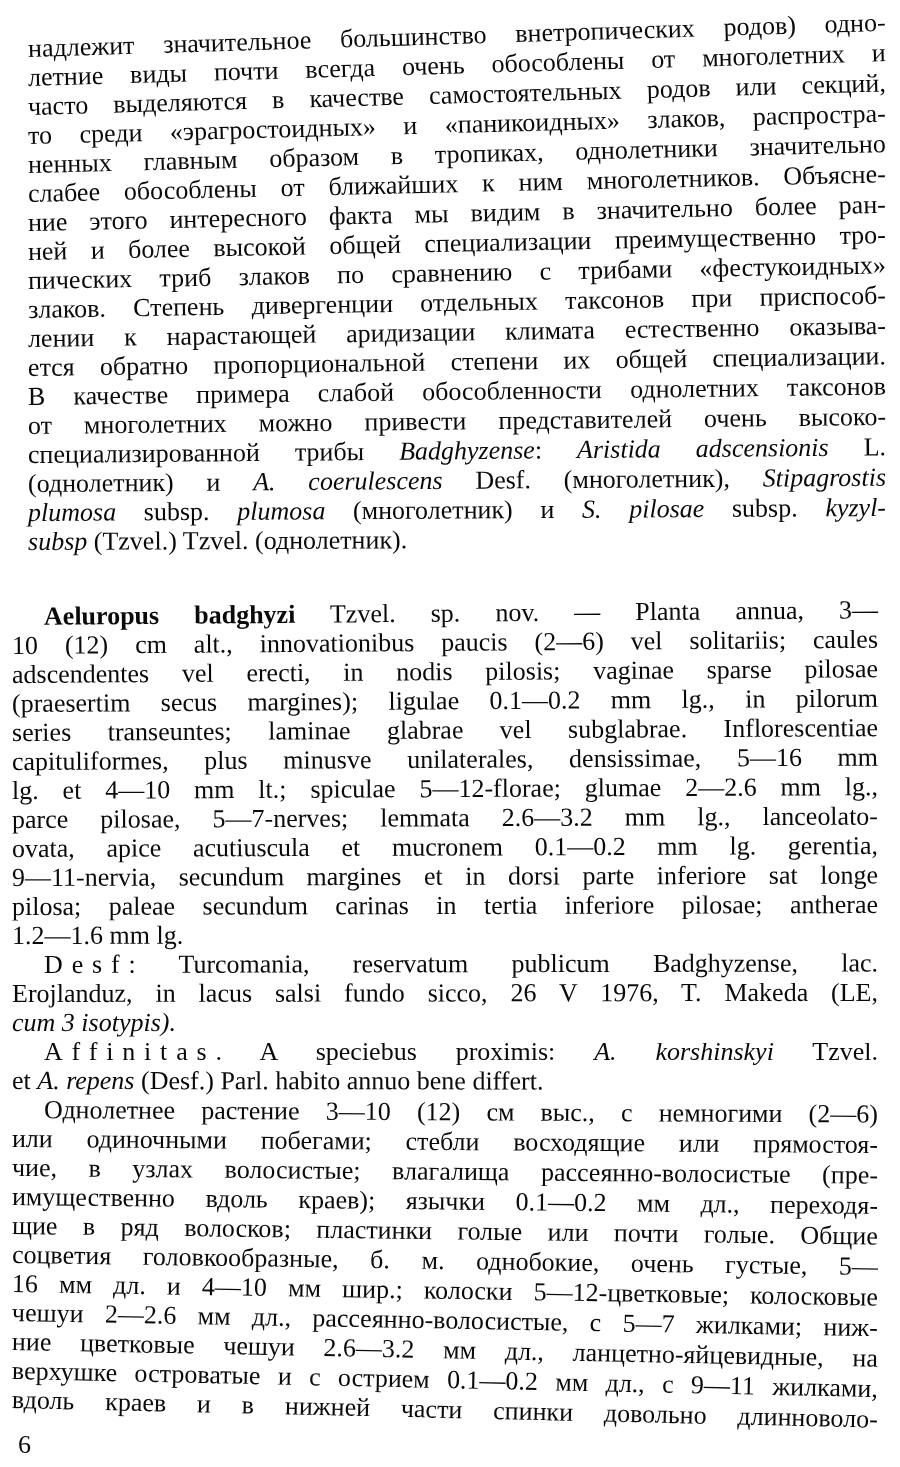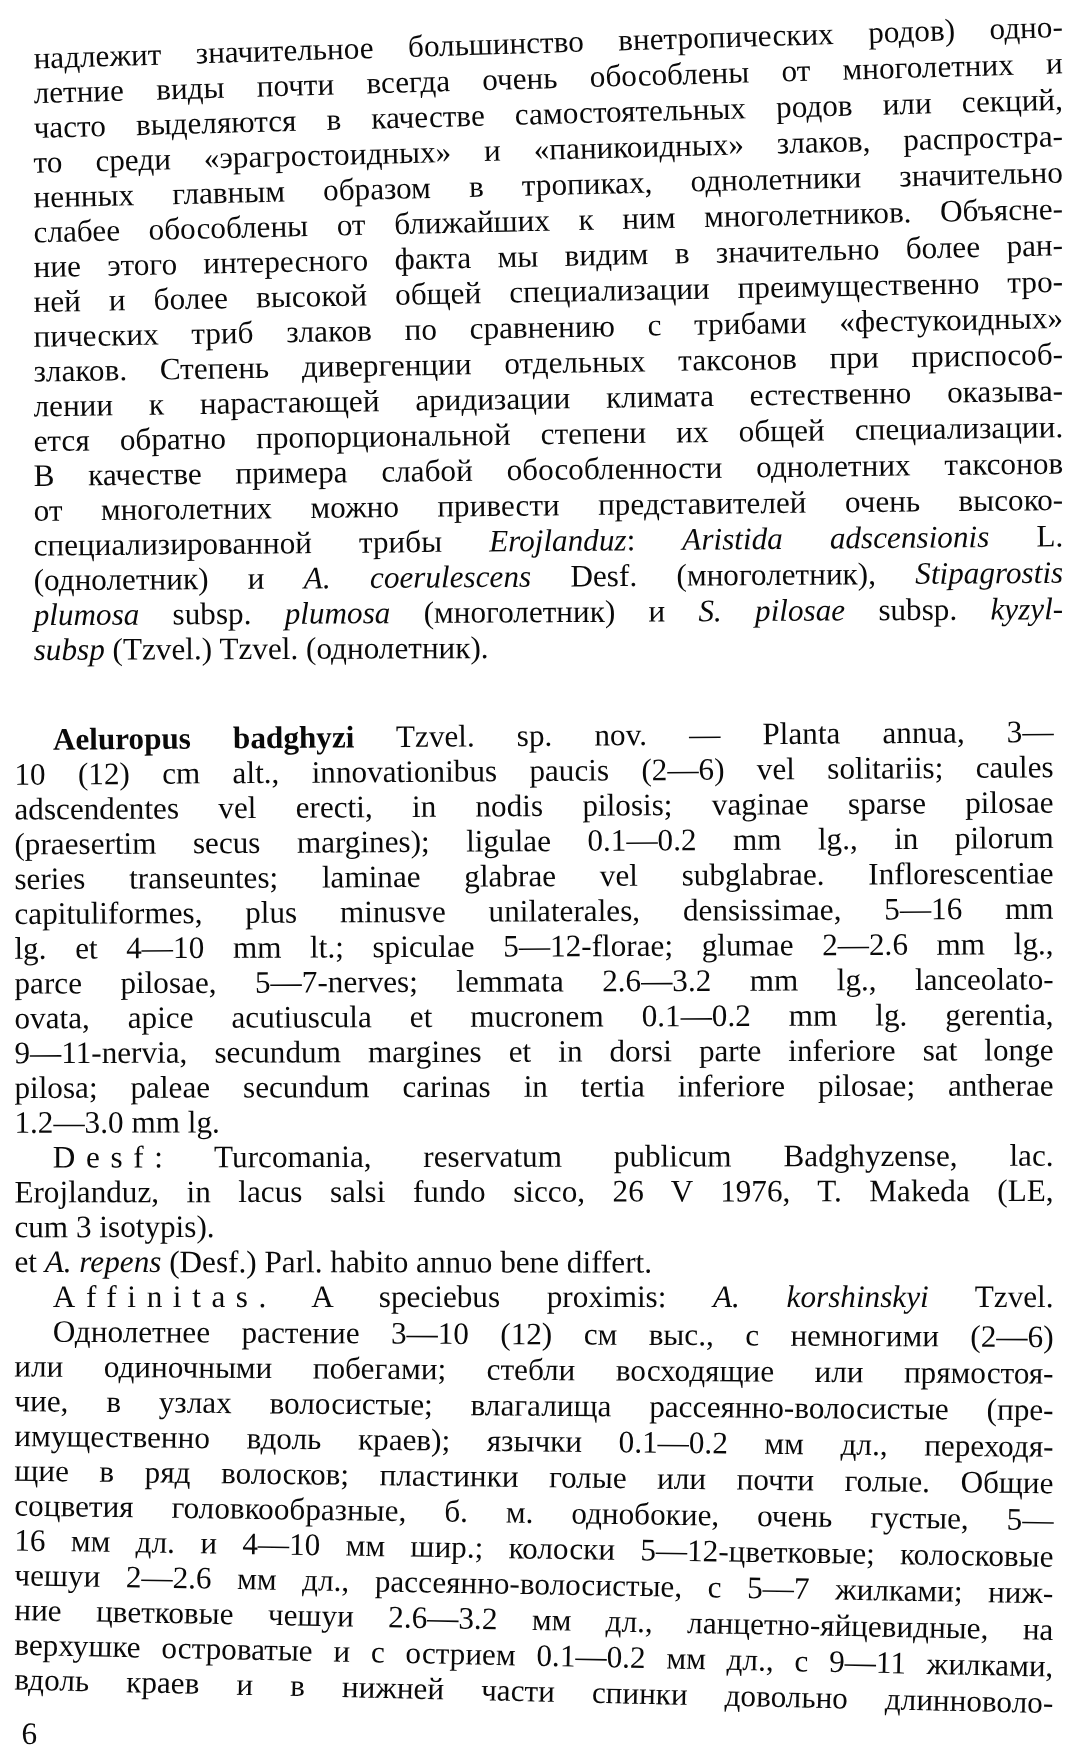--- a/index.html
+++ b/index.html
@@ -50,49 +50,49 @@
       <div class="line" style="transform: rotate(-1.397deg); transform-origin: 0px 50%;"><span>ненных главным образом в тропиках, однолетники значительно</span></div>
       <div class="line" style="transform: rotate(-1.309deg); transform-origin: 0px 50%;"><span>слабее обособлены от ближайших к ним многолетников. Объясне-</span></div>
       <div class="line" style="transform: rotate(-1.221deg); transform-origin: 0px 50%;"><span>ние этого интересного факта мы видим в значительно более ран-</span></div>
       <div class="line" style="transform: rotate(-1.132deg); transform-origin: 0px 50%;"><span>ней и более высокой общей специализации преимущественно тро-</span></div>
       <div class="line" style="transform: rotate(-1.044deg); transform-origin: 0px 50%;"><span>пических триб злаков по сравнению с трибами «фестукоидных»</span></div>
       <div class="line" style="transform: rotate(-0.956deg); transform-origin: 0px 50%;"><span>злаков. Степень дивергенции отдельных таксонов при приспособ-</span></div>
       <div class="line" style="transform: rotate(-0.868deg); transform-origin: 0px 50%;"><span>лении к нарастающей аридизации климата естественно оказыва-</span></div>
       <div class="line" style="transform: rotate(-0.779deg); transform-origin: 0px 50%;"><span>ется обратно пропорциональной степени их общей специализации.</span></div>
       <div class="line" style="transform: rotate(-0.691deg); transform-origin: 0px 50%;"><span>В качестве примера слабой обособленности однолетних таксонов</span></div>
       <div class="line" style="transform: rotate(-0.603deg); transform-origin: 0px 50%;"><span>от многолетних можно привести представителей очень высоко-</span></div>
-      <div class="line" style="transform: rotate(-0.515deg); transform-origin: 0px 50%;"><span>специализированной трибы </span><span class="seg-i">Erojlanduz</span><span>: </span><span class="seg-i">Aristida adscensionis</span><span> L.</span></div>
+      <div class="line" style="transform: rotate(-0.515deg); transform-origin: 0px 50%;"><span>специализированной трибы </span><span class="seg-i">Badghyzense</span><span>: </span><span class="seg-i">Aristida adscensionis</span><span> L.</span></div>
       <div class="line" style="transform: rotate(-0.426deg); transform-origin: 0px 50%;"><span>(однолетник) и </span><span class="seg-i">A. coerulescens</span><span> Desf. (многолетник), </span><span class="seg-i">Stipagrostis</span></div>
       <div class="line" style="transform: rotate(-0.338deg); transform-origin: 0px 50%;"><span class="seg-i">plumosa</span><span> subsp. </span><span class="seg-i">plumosa</span><span> (многолетник) и </span><span class="seg-i">S. pilosae</span><span> subsp. </span><span class="seg-i">kyzyl-</span></div>
       <div class="line last" style="transform: rotate(-0.25deg); transform-origin: 0px 50%;"><span class="seg-i">subsp</span><span> (Tzvel.) Tzvel. (однолетник).</span></div>
     </div>
 
   <div class="lower-column">
     <div class="scan-block-flow">
         <div class="line indent" style="transform: rotate(-0.45deg); transform-origin: 0px 50%;"><span class="seg-b">Aeluropus badghyzi</span><span> Tzvel. sp. nov. — Planta annua, 3—</span></div>
         <div class="line" style="transform: rotate(-0.418deg); transform-origin: 0px 50%;"><span>10 (12) cm alt., innovationibus paucis (2—6) vel solitariis; caules</span></div>
         <div class="line" style="transform: rotate(-0.386deg); transform-origin: 0px 50%;"><span>adscendentes vel erecti, in nodis pilosis; vaginae sparse pilosae</span></div>
         <div class="line" style="transform: rotate(-0.355deg); transform-origin: 0px 50%;"><span>(praesertim secus margines); ligulae 0.1—0.2 mm lg., in pilorum</span></div>
         <div class="line" style="transform: rotate(-0.323deg); transform-origin: 0px 50%;"><span>series transeuntes; laminae glabrae vel subglabrae. Inflorescentiae</span></div>
         <div class="line" style="transform: rotate(-0.291deg); transform-origin: 0px 50%;"><span>capituliformes, plus minusve unilaterales, densissimae, 5—16 mm</span></div>
         <div class="line" style="transform: rotate(-0.259deg); transform-origin: 0px 50%;"><span>lg. et 4—10 mm lt.; spiculae 5—12-florae; glumae 2—2.6 mm lg.,</span></div>
         <div class="line" style="transform: rotate(-0.227deg); transform-origin: 0px 50%;"><span>parce pilosae, 5—7-nerves; lemmata 2.6—3.2 mm lg., lanceolato-</span></div>
         <div class="line" style="transform: rotate(-0.195deg); transform-origin: 0px 50%;"><span>ovata, apice acutiuscula et mucronem 0.1—0.2 mm lg. gerentia,</span></div>
         <div class="line" style="transform: rotate(-0.164deg); transform-origin: 0px 50%;"><span>9—11-nervia, secundum margines et in dorsi parte inferiore sat longe</span></div>
         <div class="line" style="transform: rotate(-0.132deg); transform-origin: 0px 50%;"><span>pilosa; paleae secundum carinas in tertia inferiore pilosae; antherae</span></div>
-        <div class="line last" style="transform: rotate(-0.1deg); transform-origin: 0px 50%;"><span>1.2—3.0 mm lg.</span></div>
+        <div class="line last" style="transform: rotate(-0.1deg); transform-origin: 0px 50%;"><span>1.2—1.6 mm lg.</span></div>
       </div>
     <div class="scan-block-flow">
         <div class="line indent" style="transform: rotate(-0.1deg); transform-origin: 0px 50%;"><span class="seg-sp">Desf</span><span>: Turcomania, reservatum publicum Badghyzense, lac.</span></div>
         <div class="line" style="transform: rotate(-0.075deg); transform-origin: 0px 50%;"><span>Erojlanduz, in lacus salsi fundo sicco, 26 V 1976, T. Makeda (LE,</span></div>
-        <div class="line last" style="transform: rotate(-0.05deg); transform-origin: 0px 50%;"><span>cum 3 isotypis).</span></div>
+        <div class="line last" style="transform: rotate(-0.05deg); transform-origin: 0px 50%; font-style: italic;"><span>cum 3 isotypis).</span></div>
       </div>
     <div class="scan-block-flow">
+        <div class="line indent" style="transform: rotate(0deg); transform-origin: 0px 50%;"><span class="seg-sp">Affinitas</span><span>. A speciebus proximis: </span><span class="seg-i">A. korshinskyi</span><span> Tzvel.</span></div>
         <div class="line last" style="transform: rotate(0.05deg); transform-origin: 0px 50%;"><span>et </span><span class="seg-i">A. repens</span><span> (Desf.) Parl. habito annuo bene differt.</span></div>
-        <div class="line indent" style="transform: rotate(0deg); transform-origin: 0px 50%;"><span class="seg-sp">Affinitas</span><span>. A speciebus proximis: </span><span class="seg-i">A. korshinskyi</span><span> Tzvel.</span></div>
       </div>
     <div class="scan-block-flow">
         <div class="line indent" style="transform: rotate(0.3deg); transform-origin: 0px 50%;"><span>Однолетнее растение 3—10 (12) см выс., с немногими (2—6)</span></div>
         <div class="line" style="transform: rotate(0.4deg); transform-origin: 0px 50%;"><span>или одиночными побегами; стебли восходящие или прямостоя-</span></div>
         <div class="line" style="transform: rotate(0.5deg); transform-origin: 0px 50%;"><span>чие, в узлах волосистые; влагалища рассеянно-волосистые (пре-</span></div>
         <div class="line" style="transform: rotate(0.6deg); transform-origin: 0px 50%;"><span>имущественно вдоль краев); язычки 0.1—0.2 мм дл., переходя-</span></div>
         <div class="line" style="transform: rotate(0.7deg); transform-origin: 0px 50%;"><span>щие в ряд волосков; пластинки голые или почти голые. Общие</span></div>
         <div class="line" style="transform: rotate(0.8deg); transform-origin: 0px 50%;"><span>соцветия головкообразные, б. м. однобокие, очень густые, 5—</span></div>
         <div class="line" style="transform: rotate(0.9deg); transform-origin: 0px 50%;"><span>16 мм дл. и 4—10 мм шир.; колоски 5—12-цветковые; колосковые</span></div>
         <div class="line" style="transform: rotate(1deg); transform-origin: 0px 50%;"><span>чешуи 2—2.6 мм дл., рассеянно-волосистые, с 5—7 жилками; ниж-</span></div>

